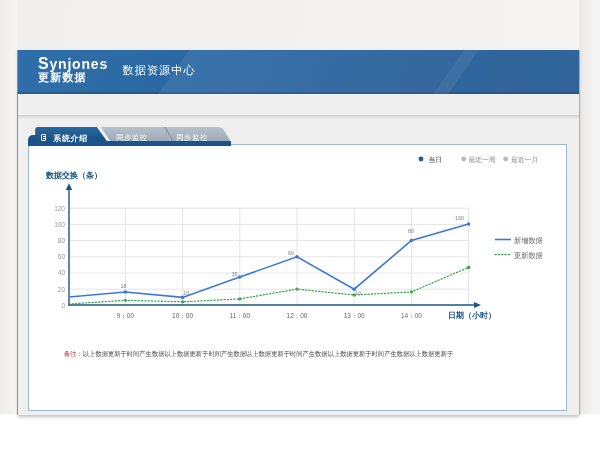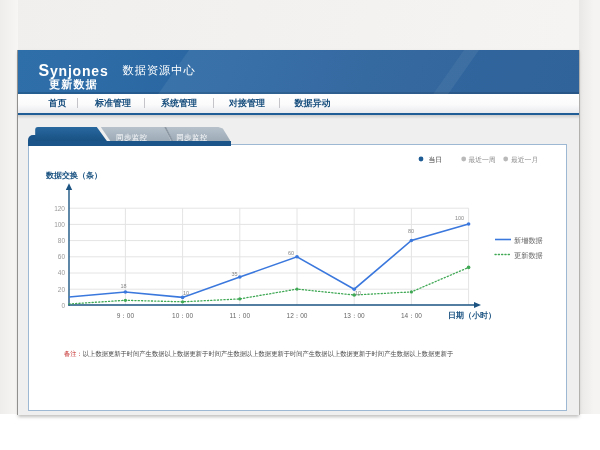--- a/index.html
+++ b/index.html
@@ -6,21 +6,21 @@
 html,body { width:600px; height:450px; overflow:hidden; font-family:"Liberation Sans",sans-serif; }
 body { background:linear-gradient(100deg,#f0efed 0%,#f3f2f0 55%,#f6f5f4 100%); position:relative; }
 body:after { content:""; position:absolute; left:0; top:414px; right:0; bottom:0; background:#fff; }
 .page { position:absolute; left:18px; top:50px; width:561px; height:365px; background:#efefef;
   box-shadow:-1px 0 0 rgba(120,118,115,.75), 1px 0 0 rgba(150,148,145,.55), 0 2px 3px rgba(80,78,75,.35); z-index:2; }
 
 .header { position:absolute; left:0; top:0; width:561px; height:43.5px;
   background:linear-gradient(110deg,#2f6fa9 0%, #2a66a1 38%, #265e99 70%, #235a94 100%); box-shadow:inset 0 -2px 0 rgba(0,20,45,.18); overflow:hidden; }
 .header .diag1 { position:absolute; left:150px; top:-30px; width:290px; height:120px; background:rgba(255,255,255,.065); transform:skewX(-35deg); }
 .header .diag2 { position:absolute; left:425px; top:-30px; width:250px; height:120px; background:rgba(255,255,255,.055); transform:skewX(-35deg); }
-.logo { position:absolute; left:20px; top:14px; width:71px; color:#fff; text-align:center; }
+.logo { position:absolute; left:20px; top:7px; width:71px; color:#fff; text-align:left; }
 .logo .en { font-size:14px; font-weight:bold; letter-spacing:.8px; line-height:14px; }
 .logo .cn { font-size:11px; font-weight:bold; letter-spacing:1.2px; line-height:12px; }
 .apptitle { position:absolute; left:104.5px; top:12.5px; color:#fff; font-size:11.3px; letter-spacing:.9px;font-family:Liberation Serif, serif; }
 .userpill { position:absolute; left:411px; top:8.5px; width:136px; height:11px; background:#1c5184; border:1px solid #4d7dab; border-radius:6px; color:#eef3f8; font-size:7.2px; }
 .userpill span { position:absolute; top:1.5px; white-space:nowrap; }
 .userpill svg { position:absolute; top:2px; }
 
 .nav { position:absolute; left:0; top:43.5px; width:561px; height:21px; background:linear-gradient(180deg,#ffffff 0%,#fbfbfc 55%,#e9eaed 100%); border-bottom:2.5px solid #205d96; }
 .nav .item { position:absolute; top:3.8px; font-size:9px; font-weight:bold; color:#174e7d; transform:translateX(-50%); white-space:nowrap; }
 .nav .sep { position:absolute; top:4.5px; width:1px; height:10px; background:#c5c5c9; }
@@ -51,41 +51,34 @@
 <div class="page">
   <div class="header">
     <div class="diag1"></div>
       <div class="diag2"></div>
     <div class="logo">
         <div class="en"><span style="font-size:16px;">S</span>ynjones</div>
         <div class="cn">更新数据</div>
       </div>
     <div class="apptitle">数据资源中心</div>
   </div>
-  <div class="nav">
-    <div class="item" style="left:39.5px">首页</div>
-    <div class="item" style="left:95px">标准管理</div>
-    <div class="item" style="left:161px">系统管理</div>
-    <div class="item" style="left:229px">对接管理</div>
-    <div class="item" style="left:294.5px">数据异动</div>
-    <div class="sep" style="left:59.4px"></div>
-    <div class="sep" style="left:126.1px"></div>
-    <div class="sep" style="left:195.1px"></div>
-    <div class="sep" style="left:260.6px"></div>
-  </div>
   <div class="navshadow"></div>
   <div class="tab tabgrey2"></div>
   <div class="tab tabgrey3"></div>
   <div class="tabsep"></div>
   <div class="tabtext" style="left:113.7px">同步监控</div>
   <div class="tabtext" style="left:173.9px">同步监控</div>
   <div class="panel"></div>
   <div class="tabflare"></div>
   <div class="darkbar"></div>
   <div class="tabactive"></div>
+  <div class="tabactive2">
+      <div class="tabicon"></div>
+      <div class="txt">系统介绍</div>
+    </div>
   <svg class="chartsvg" width="539" height="273" viewBox="0 0 539 273">
 
       <g stroke="#e4e4e4" stroke-width="1">
         <line x1="41" y1="70.2" x2="440.6" y2="70.2"></line>
         <line x1="41" y1="86.4" x2="440.6" y2="86.4"></line>
         <line x1="41" y1="102.6" x2="440.6" y2="102.6"></line>
         <line x1="41" y1="118.8" x2="440.6" y2="118.8"></line>
         <line x1="41" y1="135" x2="440.6" y2="135"></line>
         <line x1="41" y1="151.2" x2="440.6" y2="151.2"></line>
         <line x1="97.4" y1="70.2" x2="97.4" y2="167"></line>

